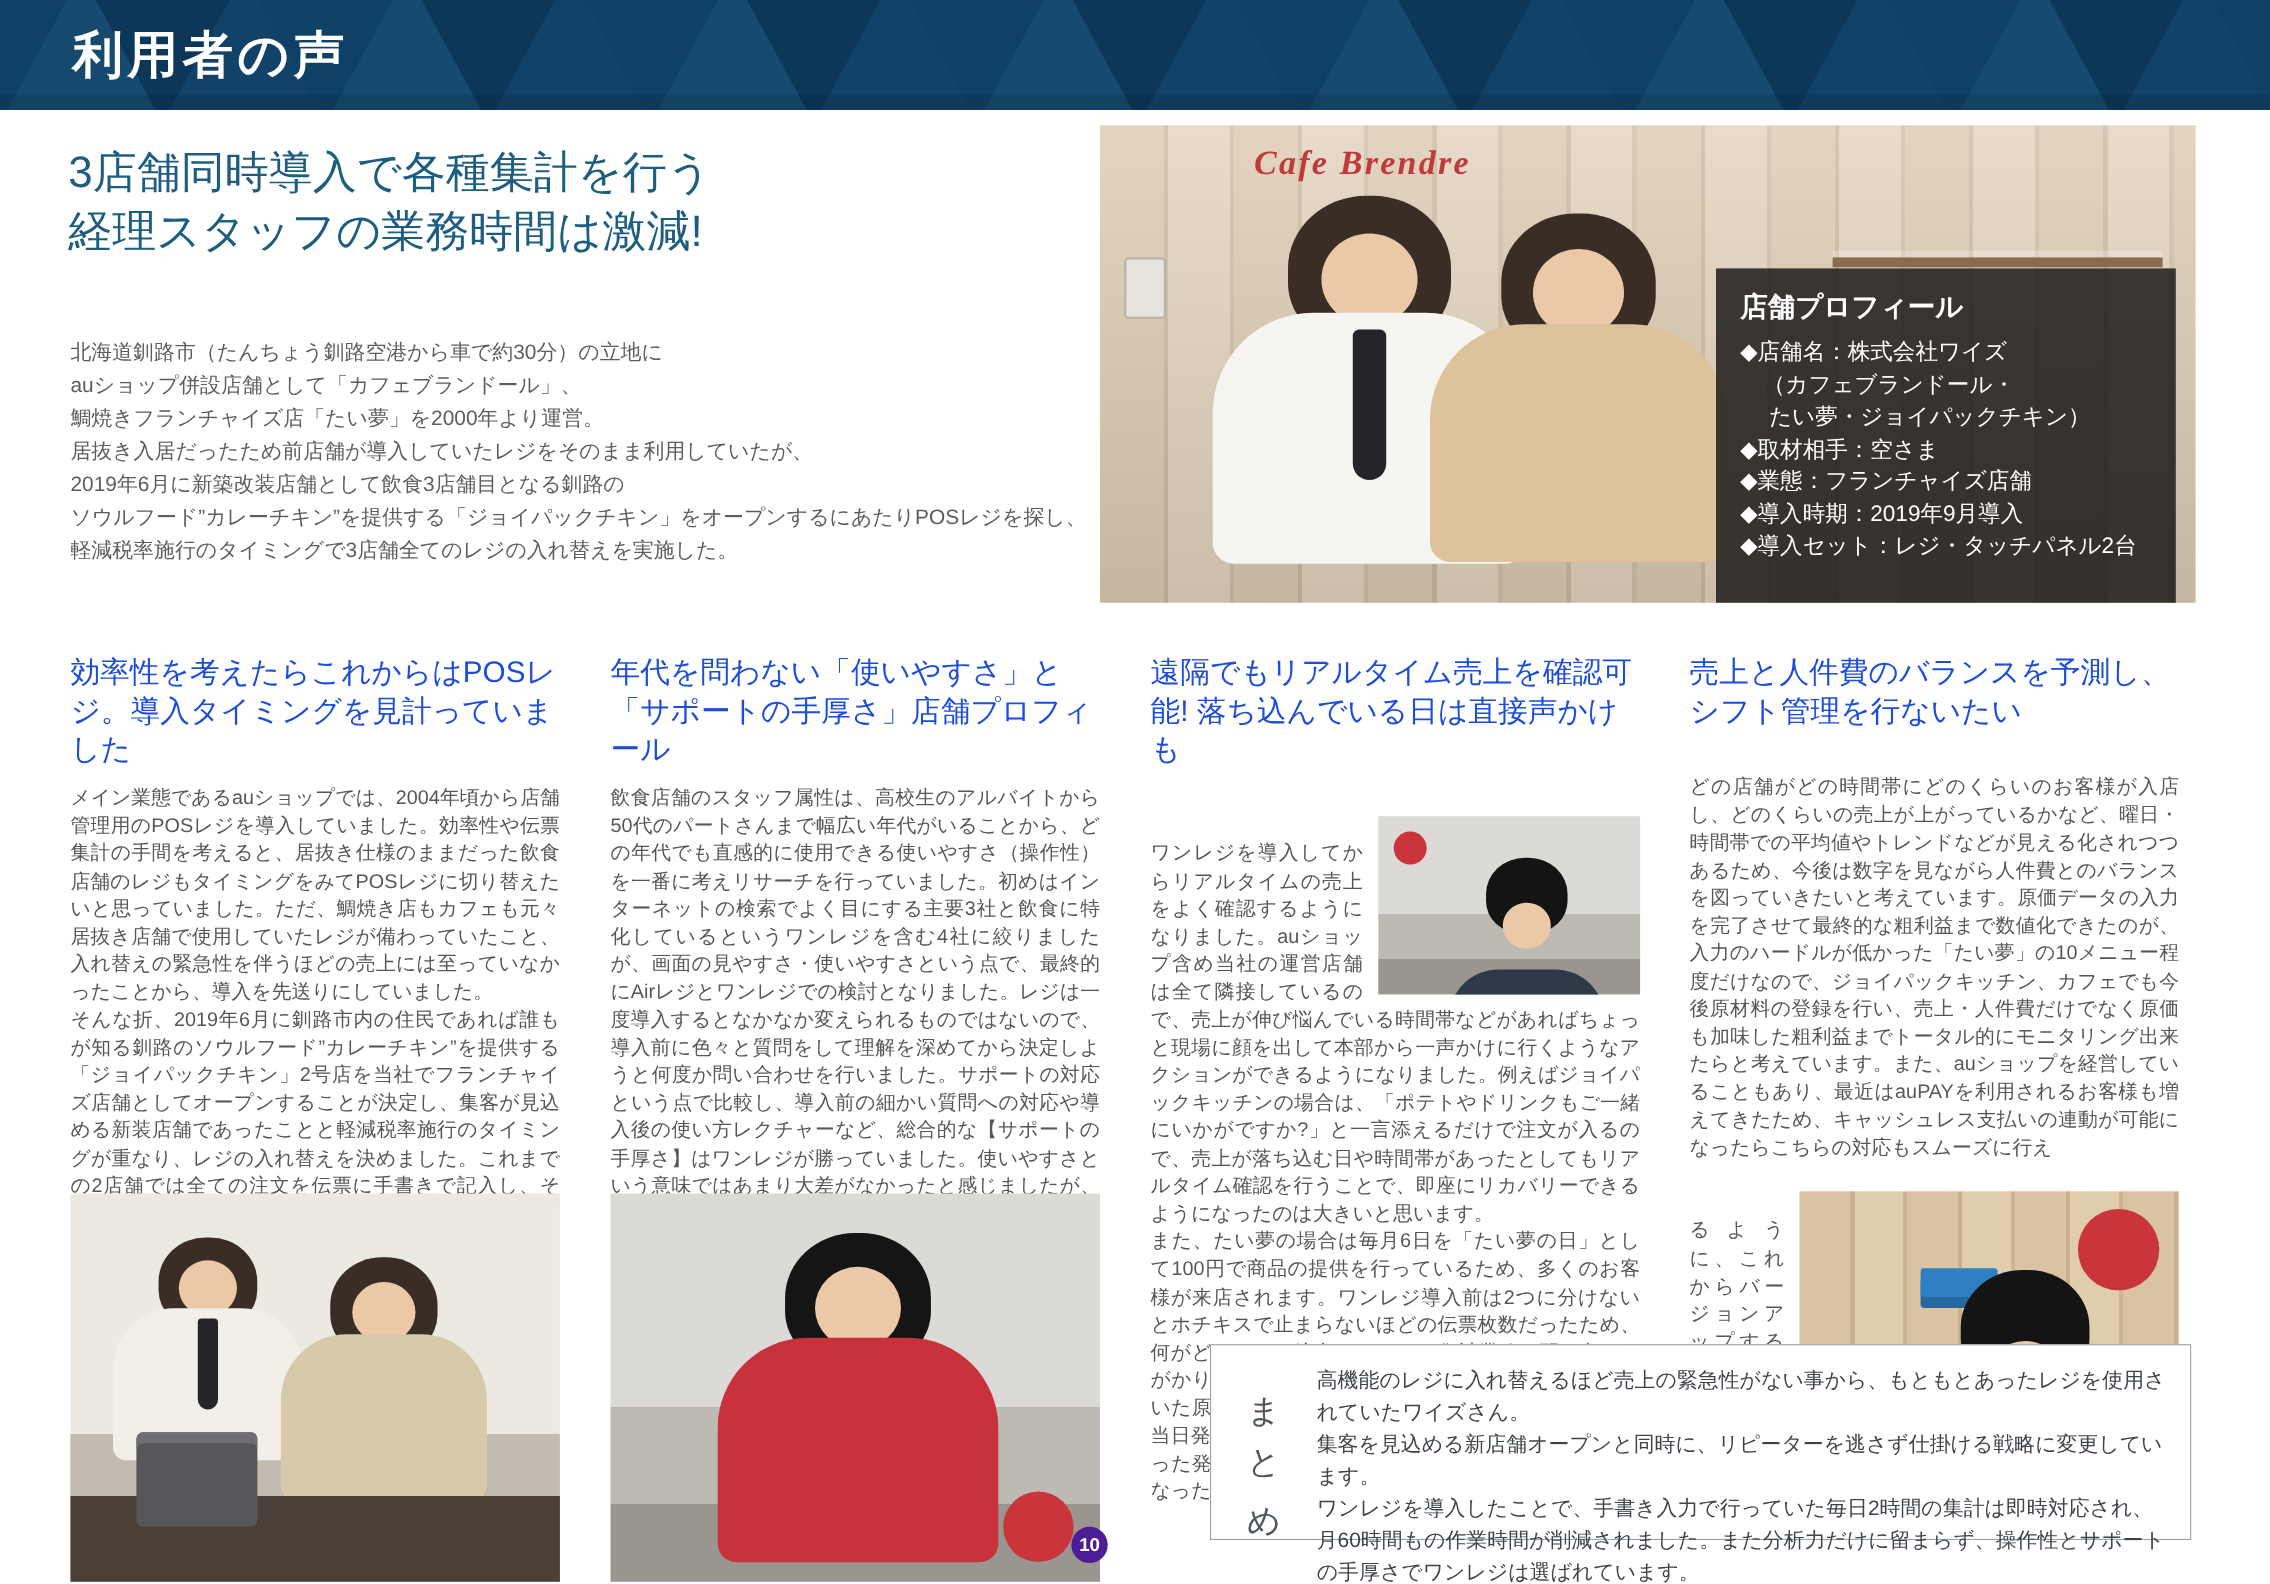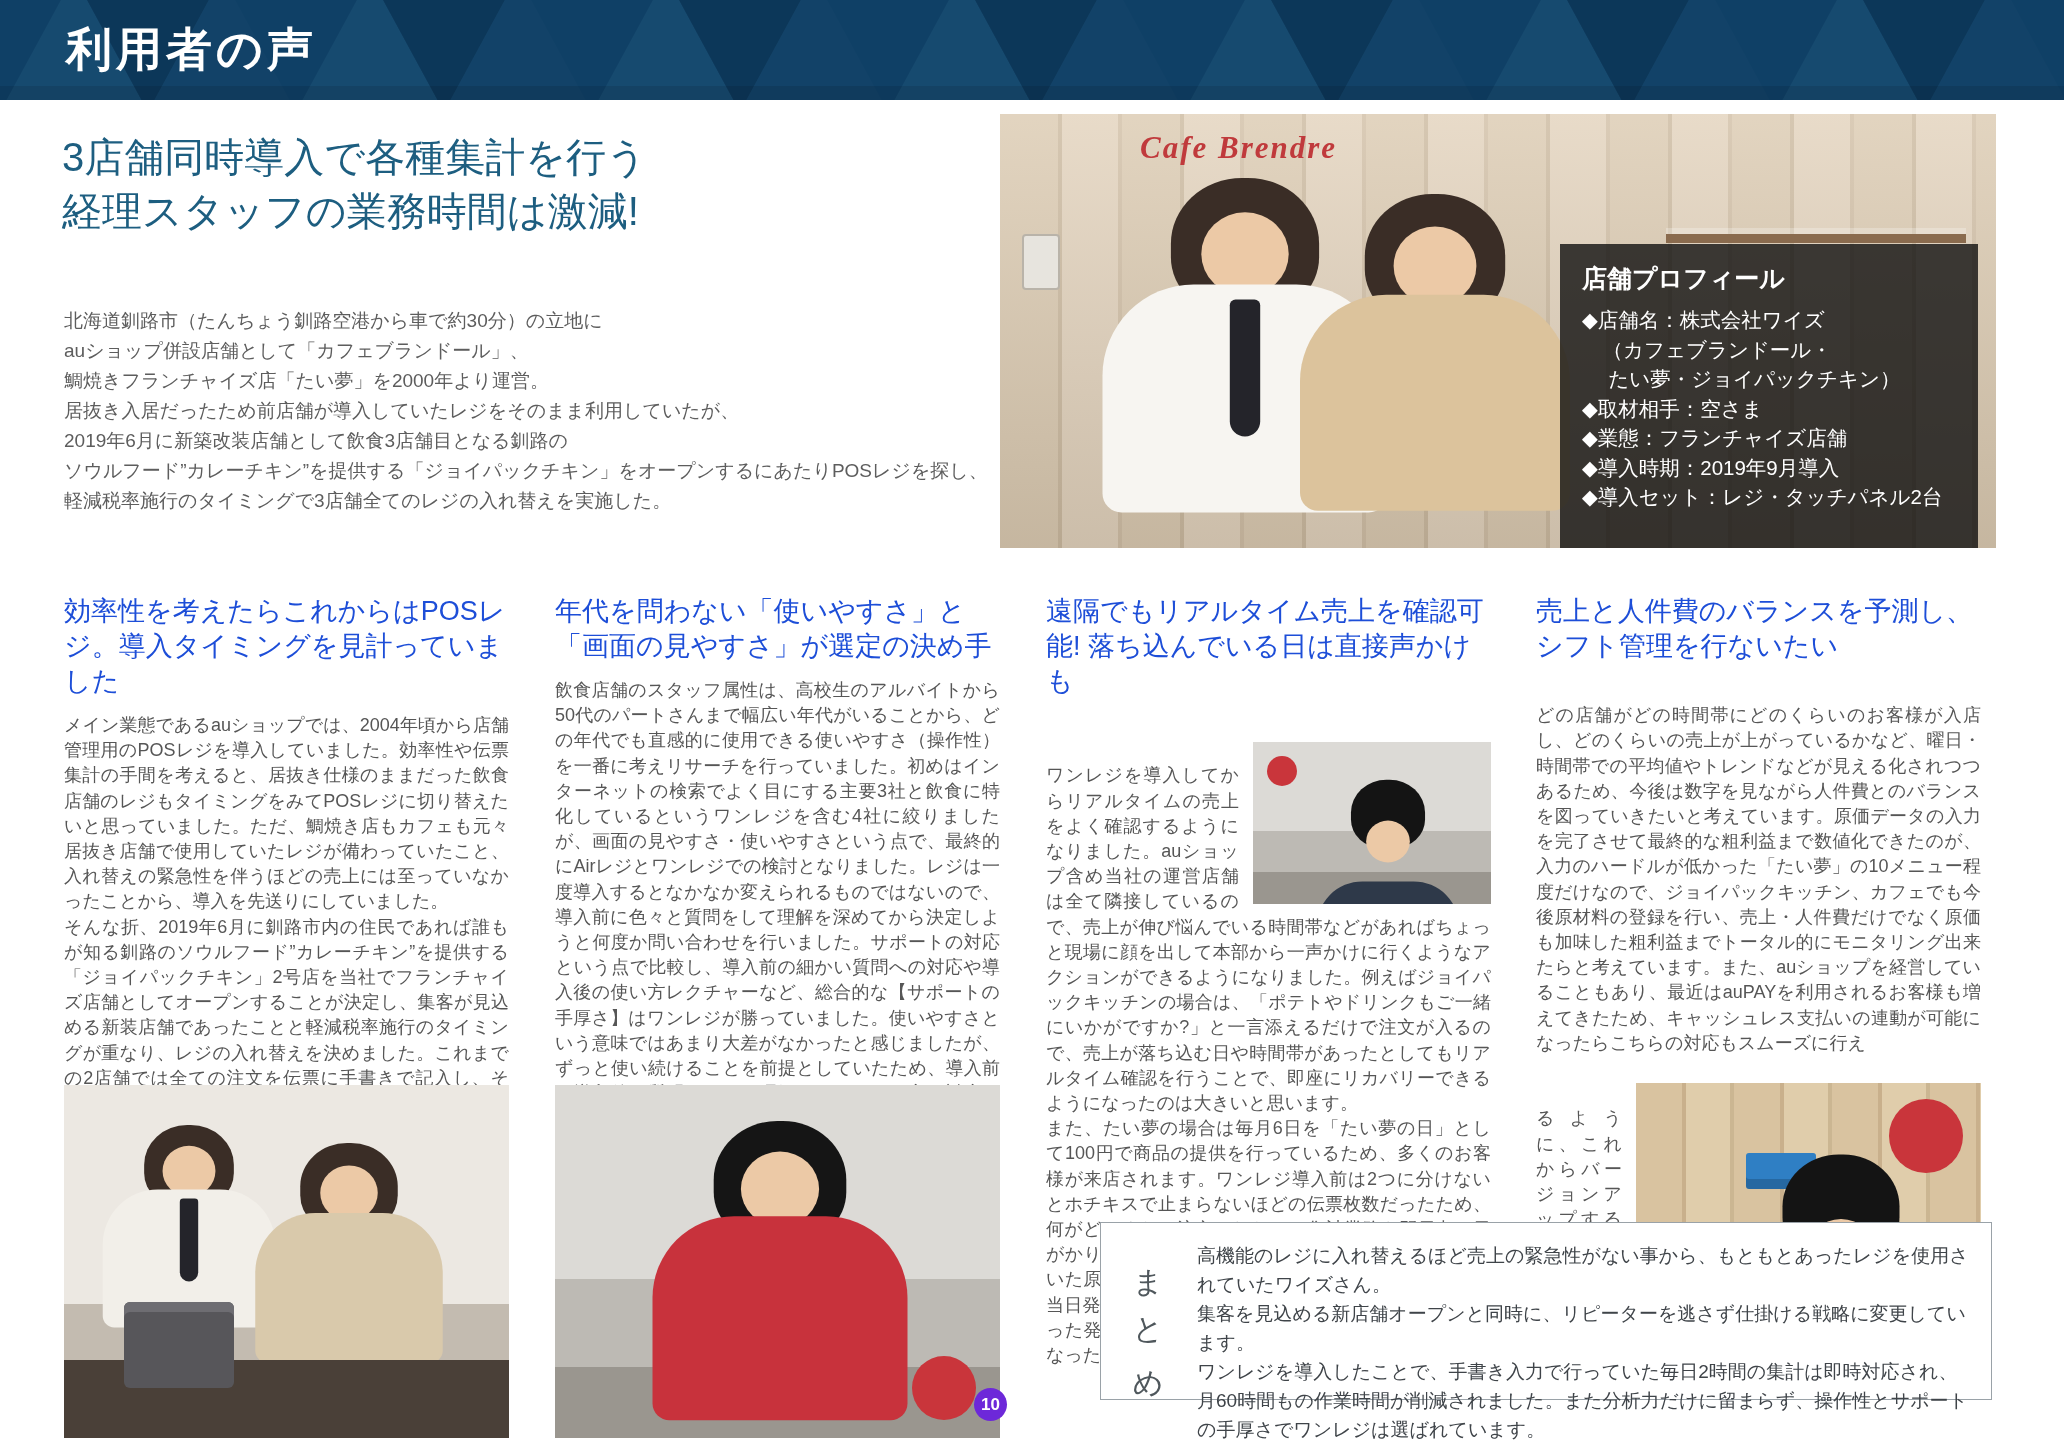--- a/index.html
+++ b/index.html
@@ -55,21 +55,21 @@
   
   .summary{position:absolute;left:1100px;top:1222px;width:892px;height:178px;
     border:1px solid #9aa2a8;box-sizing:border-box;background:#ffffff;}
   .sum-label{position:absolute;left:26px;top:24px;writing-mode:vertical-rl;
     font-size:30px;color:#4f575c;letter-spacing:16px;}
   .sum-text{position:absolute;left:96px;top:18px;width:776px;
     font-size:19px;line-height:29px;color:#3f4449;white-space:pre-line;}
 
   
   .pagenum{position:absolute;left:974px;top:1388px;width:33px;height:33px;border-radius:50%;
-    background:#6d28d9;color:#ffffff;font-size:17px;font-weight:bold;
+    background:#4c1d95;color:#ffffff;font-size:17px;font-weight:bold;
     display:flex;align-items:center;justify-content:center;}
   .footnote{position:absolute;right:68px;top:1408px;font-size:19px;color:#3c3c3c;}
 </style>
 </head>
 <body>
 
 <div class="page">
 
   <header class="banner">
     <svg width="2064" height="100" viewBox="0 0 2064 100" preserveAspectRatio="none">
@@ -140,21 +140,21 @@
     <div class="person" style="left:210px;top:58px;transform:scale(1.25);transform-origin:top center;--shirt:#d9c9ab;">
       <div class="hair"></div>
       <div class="face"></div>
       <div class="torso"></div>
     </div>
     <div class="counter"></div>
     <div class="register" style="left:60px;bottom:50px;"></div>
   </div>
 
   <section class="col" style="left:555px;">
-    <h3 class="col-h">年代を問わない「使いやすさ」と「画面の見やすさ」が選定の決め手</h3>
+    <h3 class="col-h">年代を問わない「使いやすさ」と「サポートの手厚さ」店舗プロフィール</h3>
     <div class="col-b">飲食店舗のスタッフ属性は、高校生のアルバイトから50代のパートさんまで幅広い年代がいることから、どの年代でも直感的に使用できる使いやすさ（操作性）を一番に考えリサーチを行っていました。初めはインターネットの検索でよく目にする主要3社と飲食に特化しているというワンレジを含む4社に絞りましたが、画面の見やすさ・使いやすさという点で、最終的にAirレジとワンレジでの検討となりました。レジは一度導入するとなかなか変えられるものではないので、導入前に色々と質問をして理解を深めてから決定しようと何度か問い合わせを行いました。サポートの対応という点で比較し、導入前の細かい質問への対応や導入後の使い方レクチャーなど、総合的な【サポートの手厚さ】はワンレジが勝っていました。使いやすさという意味ではあまり大差がなかったと感じましたが、ずっと使い続けることを前提としていたため、導入前も導入後も質問があれば理解できるまで丁寧に対応してくださったスカイダイニングさんの印象がとても良いことから導入を決めました。</div>
   </section>
   <div class="ph kitchen" style="left:555px;top:1085px;width:445px;height:353px;">
     <div class="person" style="left:150px;top:36px;transform:scale(1.7);transform-origin:top center;--hair:#151515;--shirt:#c8323c;">
       <div class="hair"></div>
       <div class="face"></div>
       <div class="torso"></div>
     </div>
     <div class="redcircle" style="right:24px;bottom:18px;width:64px;height:64px;"></div>
   </div>

